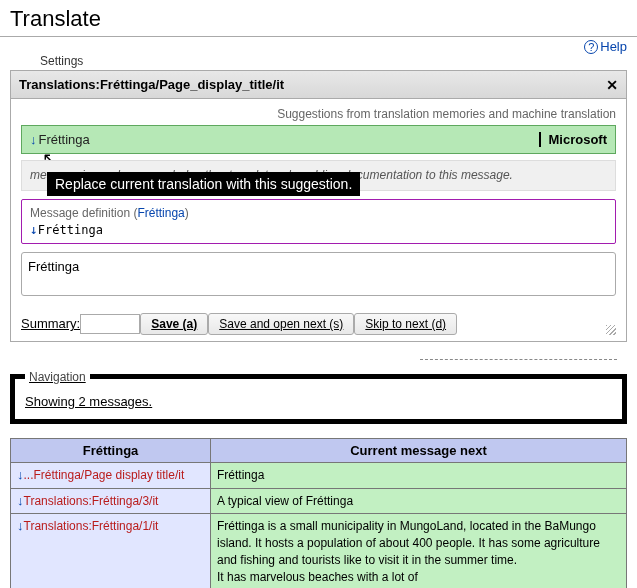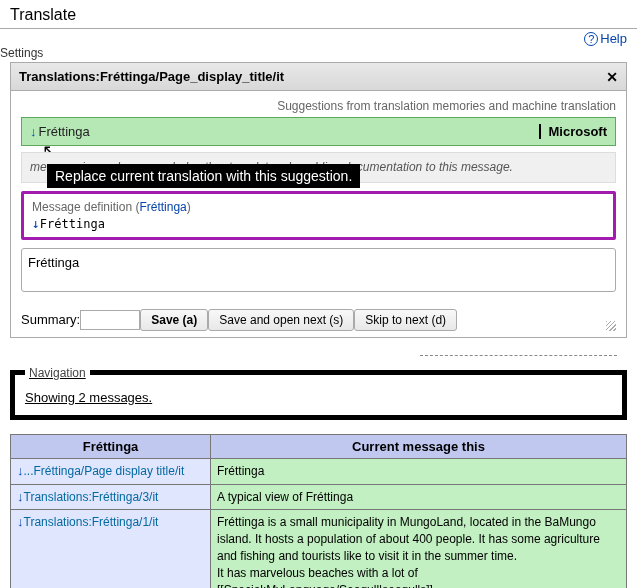--- a/index.html
+++ b/index.html
@@ -1,55 +1,55 @@
 <!DOCTYPE html>
 <html><head>
 <meta charset="utf-8">
 <style>
   * { box-sizing: border-box; margin: 0; padding: 0; }
   body { font-family: sans-serif; font-size: 13px; color: #000; background: #fff; width: 637px; }
-  .page-title { font-size: 16px; font-weight: normal; padding: 6px 10px 4px; border-bottom: 1px solid #aaa; }
+  .page-title { font-size: 22px; font-weight: normal; padding: 6px 10px 4px; border-bottom: 1px solid #aaa; }
   .help-row { text-align: right; padding: 2px 10px 0; }
   .help-link { color: #0645ad; cursor: pointer; }
   .help-icon { display:inline-block; width:14px; height:14px; border-radius:50%; border:1px solid #0645ad; color:#0645ad; text-align:center; line-height:13px; font-size:11px; margin-right:2px; }
-  .settings-label { font-size: 12px; color:#333; }
+  .settings-label { margin-left: 40px; font-size: 12px; color:#333; }
   .editor-panel { margin: 2px 10px 6px; border:1px solid #aaa; }
   .editor-header { background: linear-gradient(#e8e8e8,#d8d8d8); padding: 6px 8px; font-weight:bold; border-bottom:1px solid #aaa; position:relative; }
   .close-x { position:absolute; right:8px; top:6px; font-weight:bold; cursor:pointer; font-size:14px; }
   .editor-body { padding: 8px 10px; background:#fff; }
   .section-label { color:#666; font-size:12px; margin-bottom:4px;text-align:right; }
   .sugg-row { display:flex; align-items:center; justify-content:space-between; background:#b6e8b6; border:1px solid #5ea85e; padding:6px 8px; margin-bottom:6px; position:relative; }
   .sugg-left { display:flex; align-items:center; gap:2px; }
   .dl-icon { color:#0645ad; cursor:pointer; font-size:13px; }
   .sugg-text { color:#222; }
   .sugg-source { font-weight:bold; border-left:2px solid #000; padding-left:8px; }
   .cursor-arrow { position:absolute; left:20px; top:22px; font-size:18px; pointer-events:none; }
   .tooltip { position:absolute; left:25px; top:46px; background:#000; color:#fff; padding:4px 8px; font-size:14px; white-space:nowrap; z-index:5; }
   .doc-box { position:relative; color:#555; font-style:italic; font-size:12px; background:#f0f0f0; border:1px solid #ddd; padding:6px 8px; margin-bottom:8px; line-height:1.4; }
-  .fieldset { border:3px solid #a21caf; border-radius:2px; padding:6px 8px; margin-bottom:8px; }
+  .fieldset { border:1px solid #a21caf; border-radius:2px; padding:6px 8px; margin-bottom:8px; }
   .fieldset-legend { color:#666; font-size:12px; }
   .link-blue { color:#0645ad; }
   .def-val { font-family: monospace; font-size:12px; margin-top:2px; }
   .translate-input { width:100%; border:1px solid #aaa; border-radius:3px; padding:6px; font-family:inherit; font-size:13px; min-height:42px; resize:none; }
-  .button-row { display:flex; align-items:center; gap:0; padding:6px 10px; background:#fff; }
+  .button-row { display:flex; align-items:center; gap:0; padding:6px 10px; background:#fff;text-decoration:underline; }
   .summary-input { border:1px solid #aaa; width:60px; padding:2px; font-size:12px; }
   .btn { background:linear-gradient(#f8f8f8,#e8e8e8); border:1px solid #aaa; border-radius:3px; padding:3px 10px; font-size:12px; cursor:pointer; }
   .btn-primary { font-weight:bold; }
   .resize-grip { margin-left:auto; width:10px; height:10px; align-self:flex-end; background:repeating-linear-gradient(135deg,#aaa 0,#aaa 1px,transparent 1px,transparent 3px); }
   .dotted-sep { margin:4px 20px 10px 420px; border-bottom:1px dashed #888; height:12px; }
   .nav-fieldset { margin:2px 10px 14px; border:5px solid #000000; padding:10px;text-decoration:underline; }
   .nav-legend { padding:0 4px; color:#444; font-size:12px; }
   .nav-text { font-size:13px; }
   .msg-table { border-collapse:collapse; width:calc(100% - 20px); margin:0 10px; table-layout:fixed; }
   .msg-table th { background:#c0c8f0; border:1px solid #777; padding:4px; font-size:13px; }
   .msg-table td { border:1px solid #777; padding:4px 6px; font-size:12px; vertical-align:top; }
   .msg-table td.key-cell { background:#e1e6ff; white-space:nowrap; overflow:hidden; text-overflow:ellipsis; }
   .msg-table td.val-cell { background:#c2f0c2; line-height:1.4; }
   .col-key { width:200px; }
-  .row-link { color:#0369a1; cursor:pointer; }
+  .row-link { color:#b91c1c; cursor:pointer; }
 </style>
 </head>
 <body>
 
 <h1 class="page-title">Translate</h1>
 <div class="help-row">
   <span class="help-icon">?</span><span class="help-link">Help</span>
 </div>
 <div class="settings-label">Settings</div>
 
@@ -101,21 +101,21 @@
 </fieldset>
 
 <table class="msg-table">
   <colgroup>
       <col class="col-key">
       <col>
     </colgroup>
   <thead>
     <tr>
       <th>Fréttinga</th>
-      <th>Current message this</th>
+      <th>Current message next</th>
     </tr>
   </thead>
   <tbody id="msg-tbody">
       <tr>
         <td class="key-cell"><span class="dl-icon">↓</span><span class="row-link">...Fréttinga/Page display title/it</span></td>
         <td class="val-cell">Fréttinga</td>
       </tr>
       <tr>
         <td class="key-cell"><span class="dl-icon">↓</span><span class="row-link">Translations:Fréttinga/3/it</span></td>
         <td class="val-cell">A typical view of Fréttinga</td>

